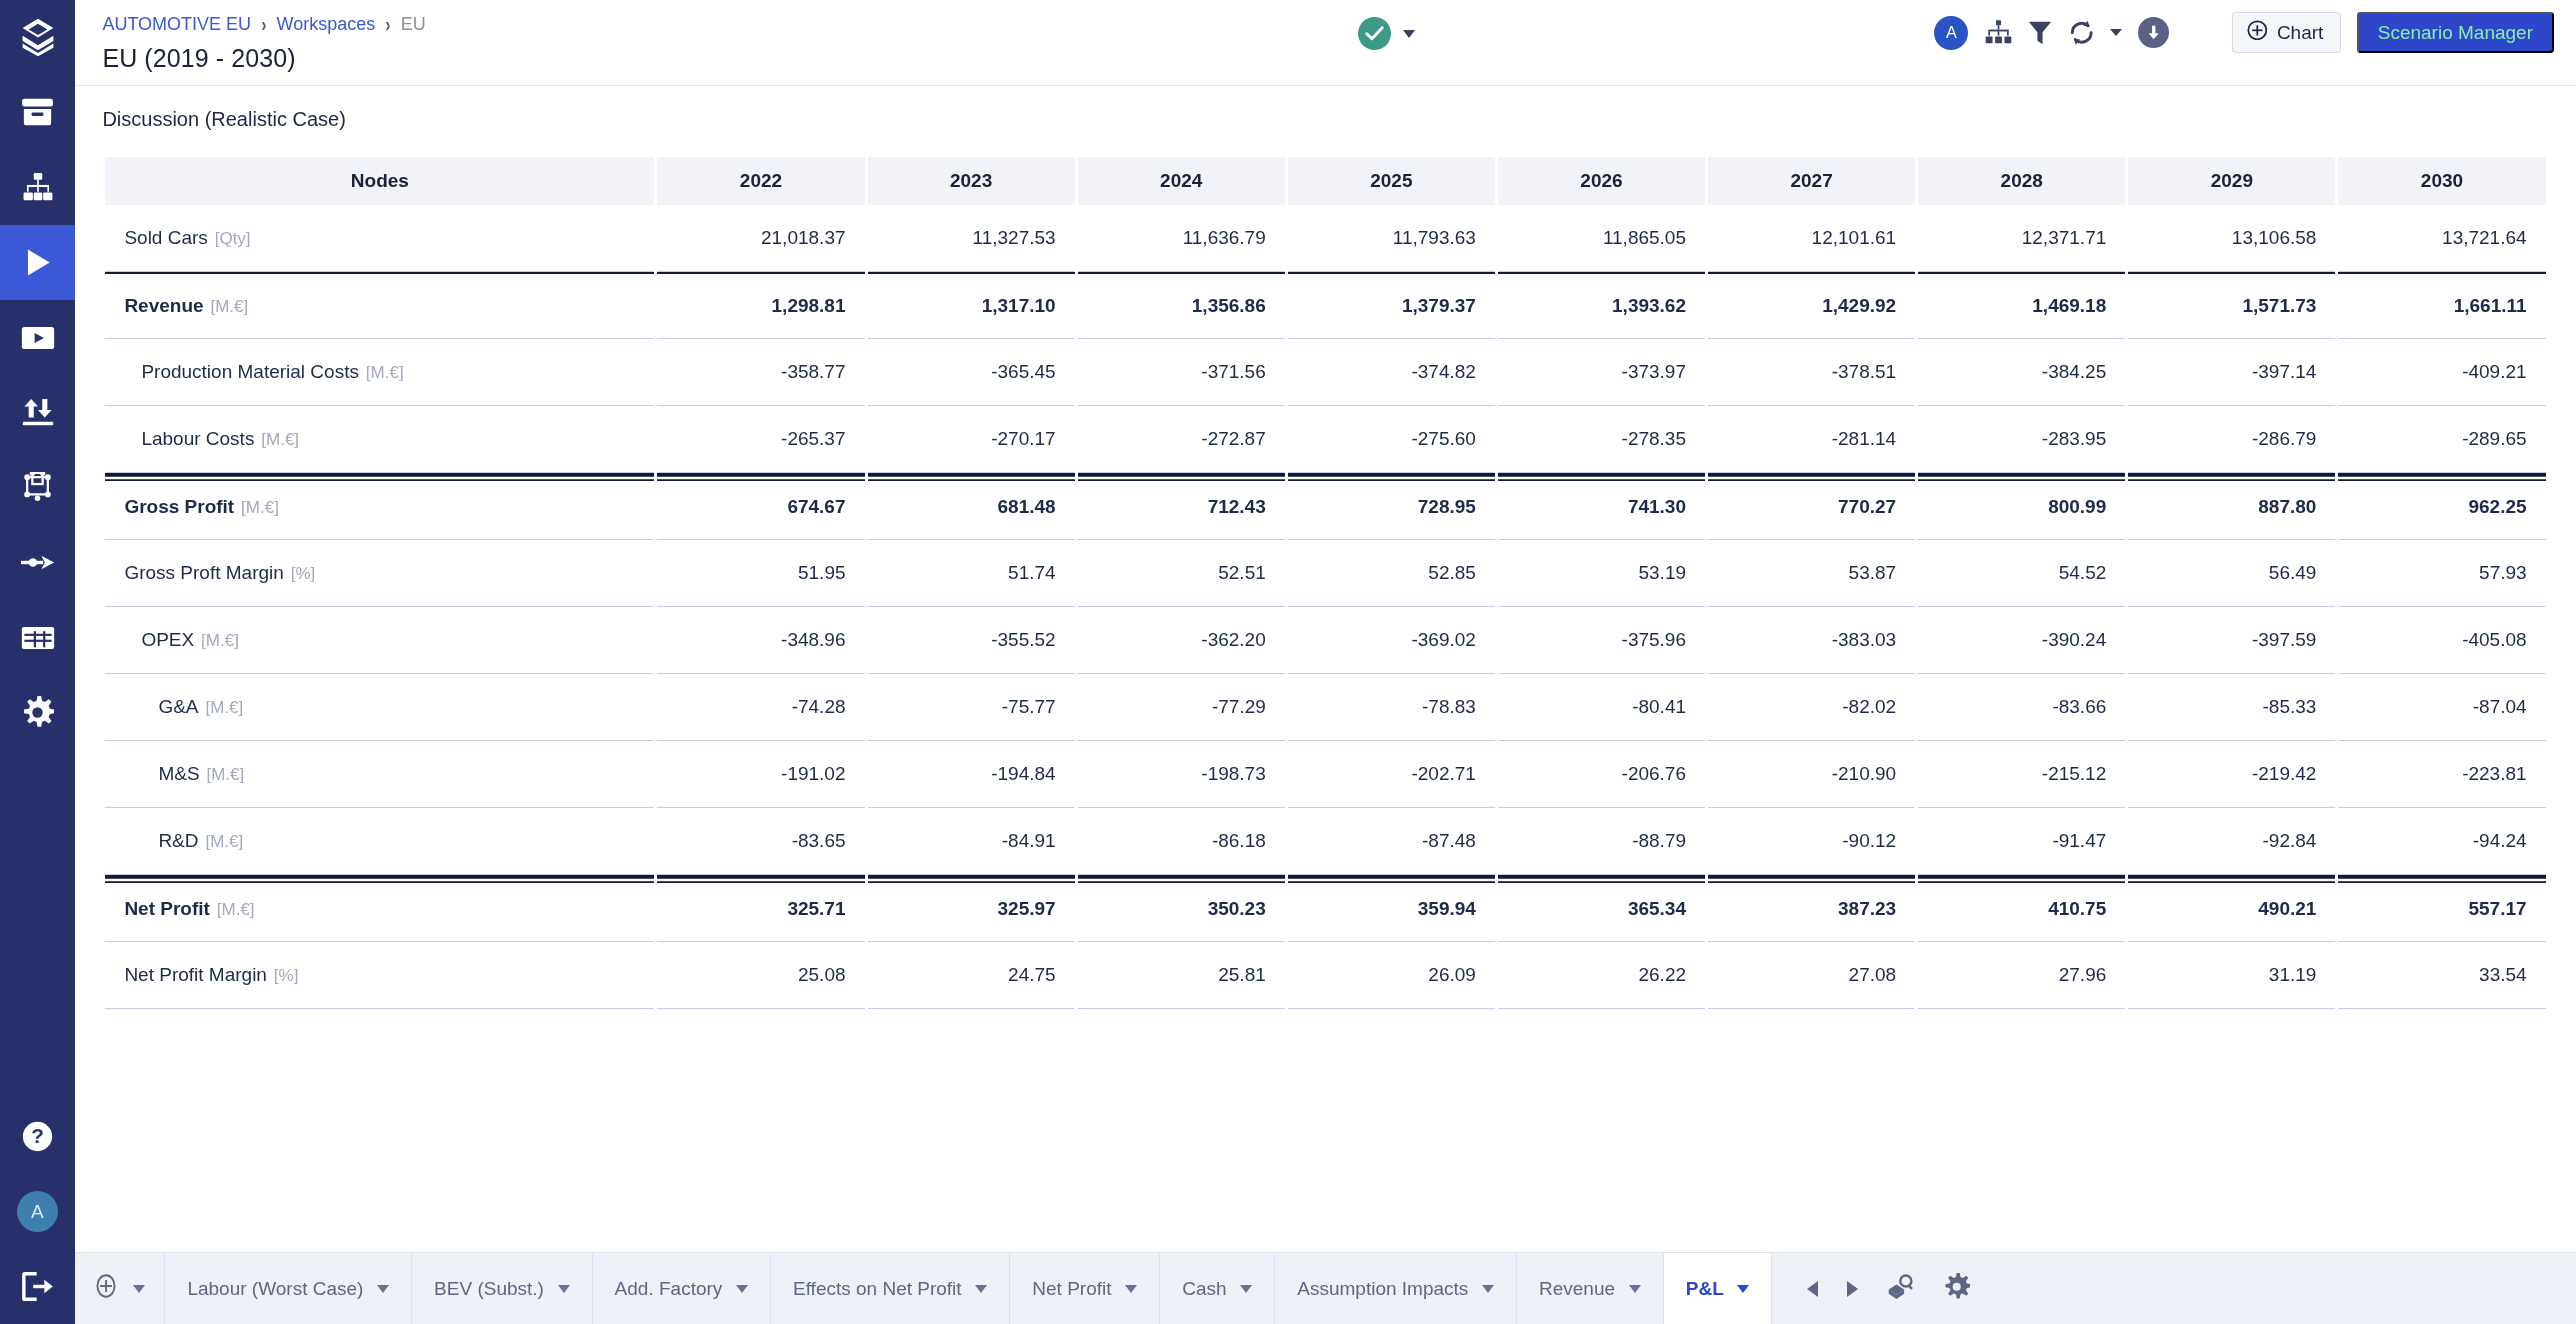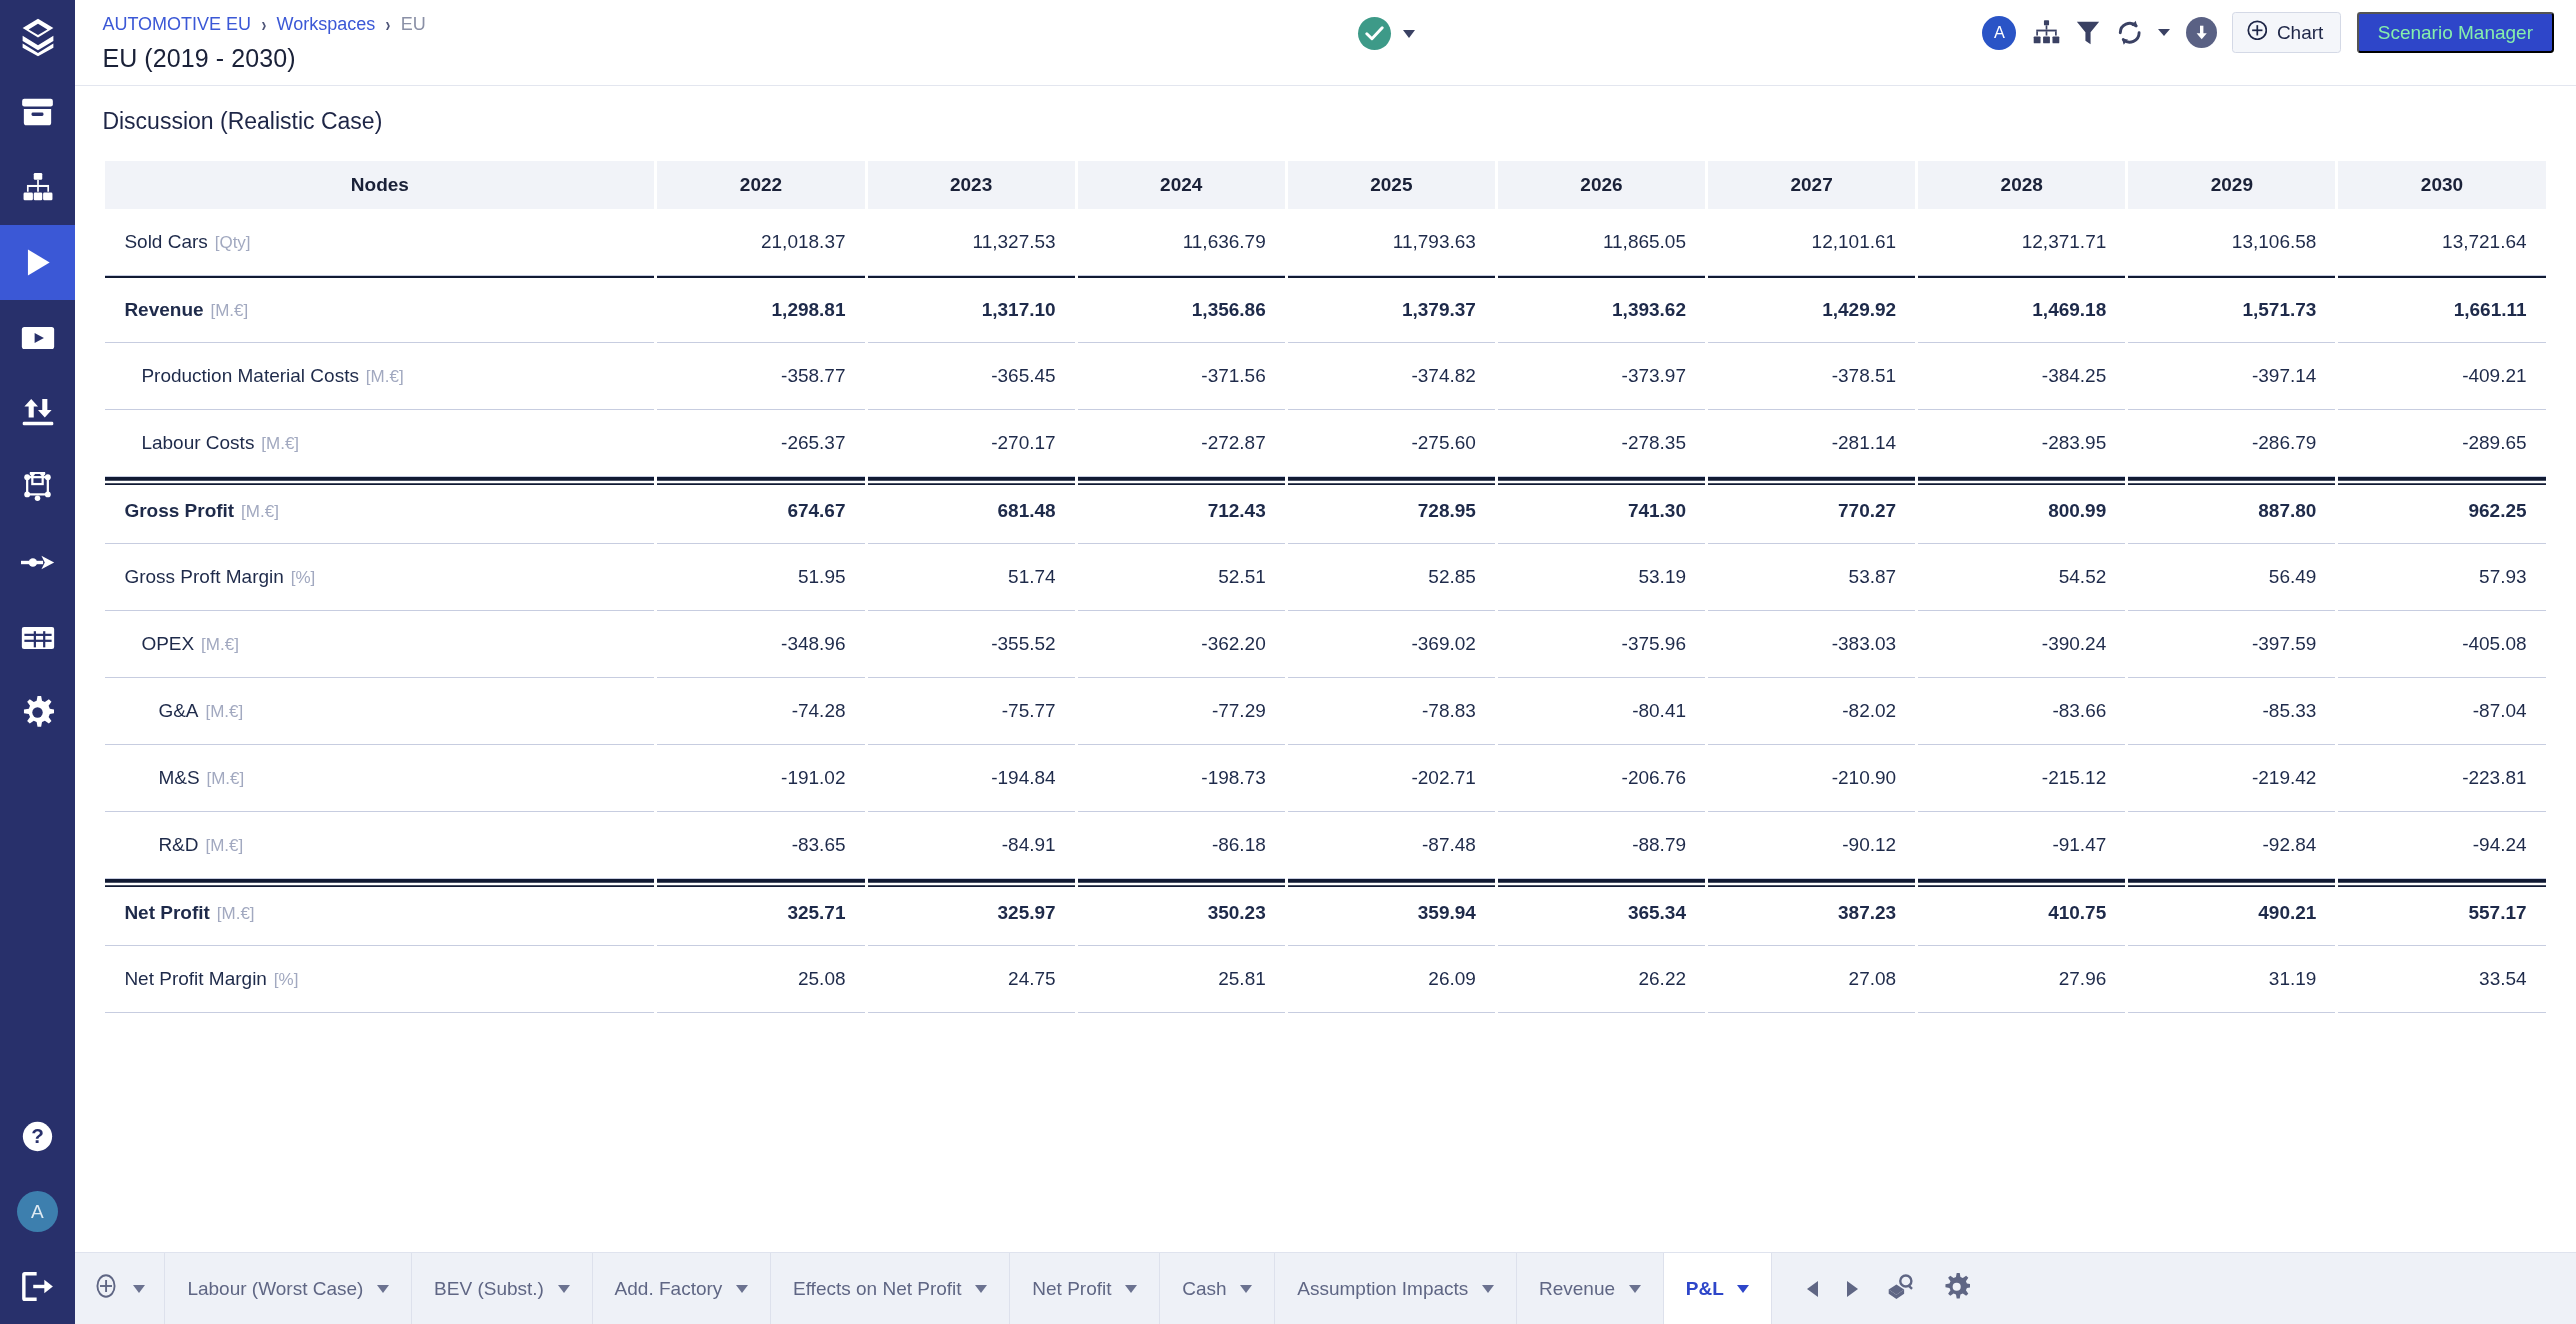--- a/index.html
+++ b/index.html
@@ -92,36 +92,36 @@
   }
   .hr-icon { cursor: pointer; display: flex; align-items: center; }
   .dl-circle {
     width: 31px; height: 31px; border-radius: 50%; background: #5a6184;
     display: flex; align-items: center; justify-content: center; cursor: pointer;
   }
   .btn-chart {
     height: 41px; padding: 0 17px 0 13.7px;
     background: #f4f6fa; border: 0.9px solid #d4d9e6; border-radius: 3.4px;
     display: flex; align-items: center; gap: 9.4px;
-    font-size: 19px; color: #1e2647; cursor: pointer;
+    font-size: 19px; color: #1e2647; cursor: pointer; margin-left: 48px;
   }
   .btn-scenario {
     height: 41px; padding: 0 19px;
     background: #2e46c9; color: #86efac; border-radius: 3.4px;
     display: flex; align-items: center; font-size: 19px; cursor: pointer;
     white-space: nowrap;
   }
 
   
   .content {
     flex: 1 1 auto; background: #ffffff;
     padding: 22px 0 0 0; overflow: hidden; position: relative;
   }
   .case-label {
-    font-size: 23px; color: #1e2647; padding: 0 0 26px 27.4px;
+    font-size: 20px; color: #1e2647; padding: 0 0 26px 27.4px;
   }
   .table-wrap { padding: 0 27.4px 0 27.4px; }
 
   table.pnl { width: 100%; border-collapse: separate; border-spacing: 3.4px 0; table-layout: fixed; }
   table.pnl th.node-col { width: 549px; }
   table.pnl th.yr-col { width: auto; }
 
   thead th {
     background: #f1f3f8; height: 48px;
     font-size: 19px; color: #1a2138; font-weight: bold;

